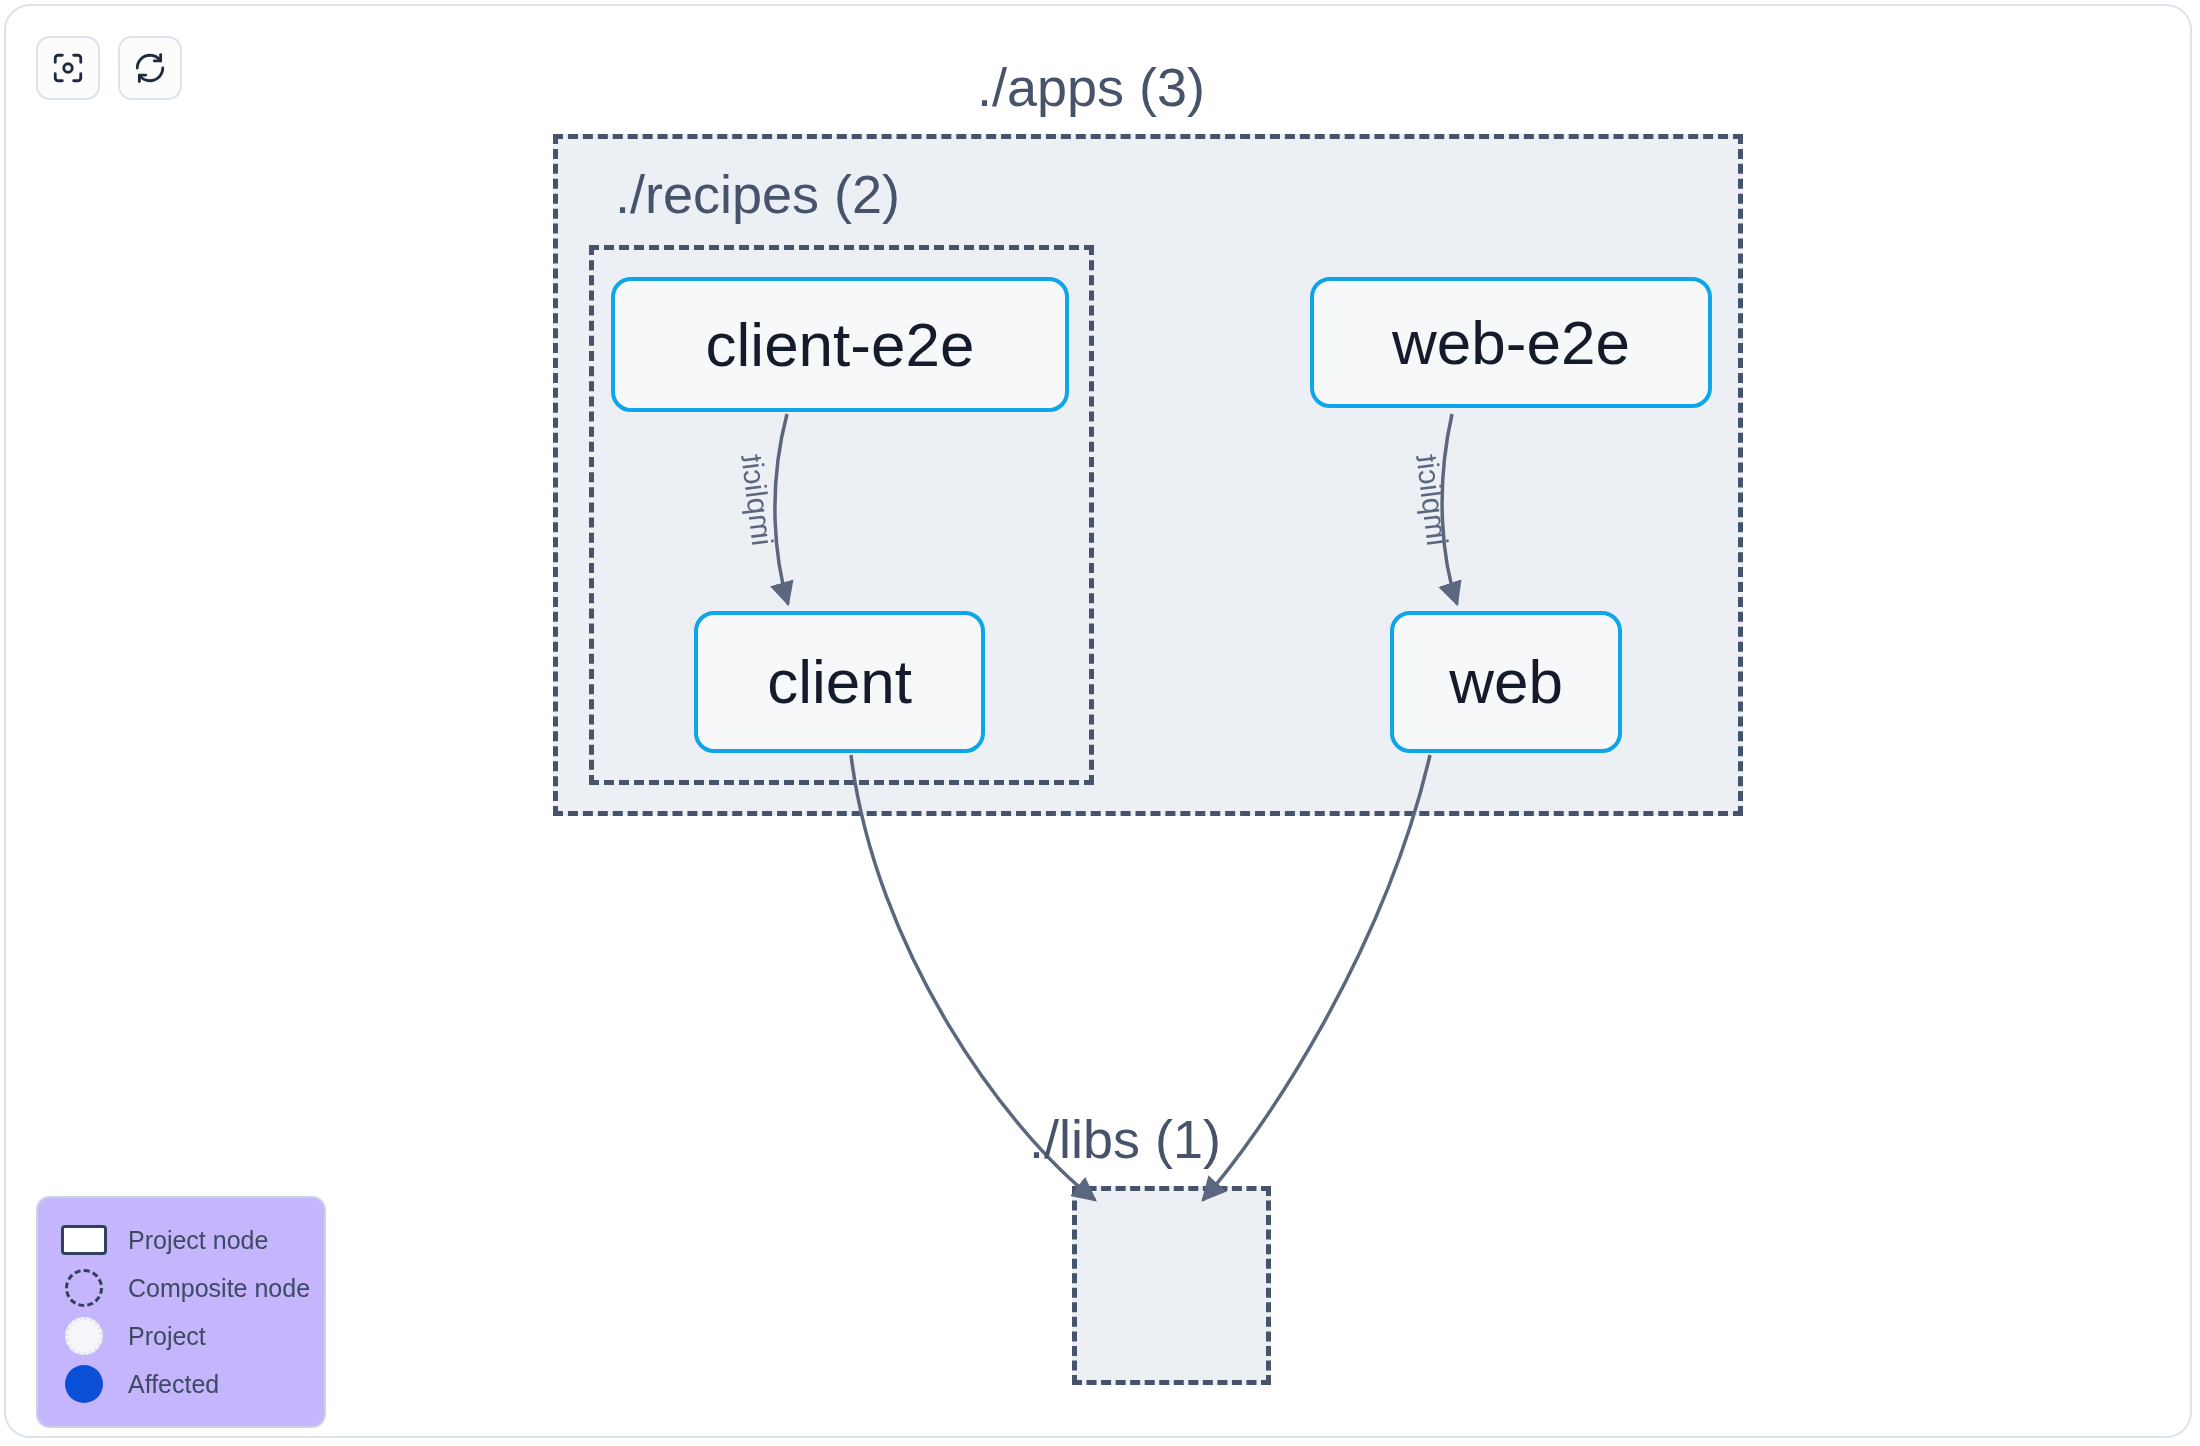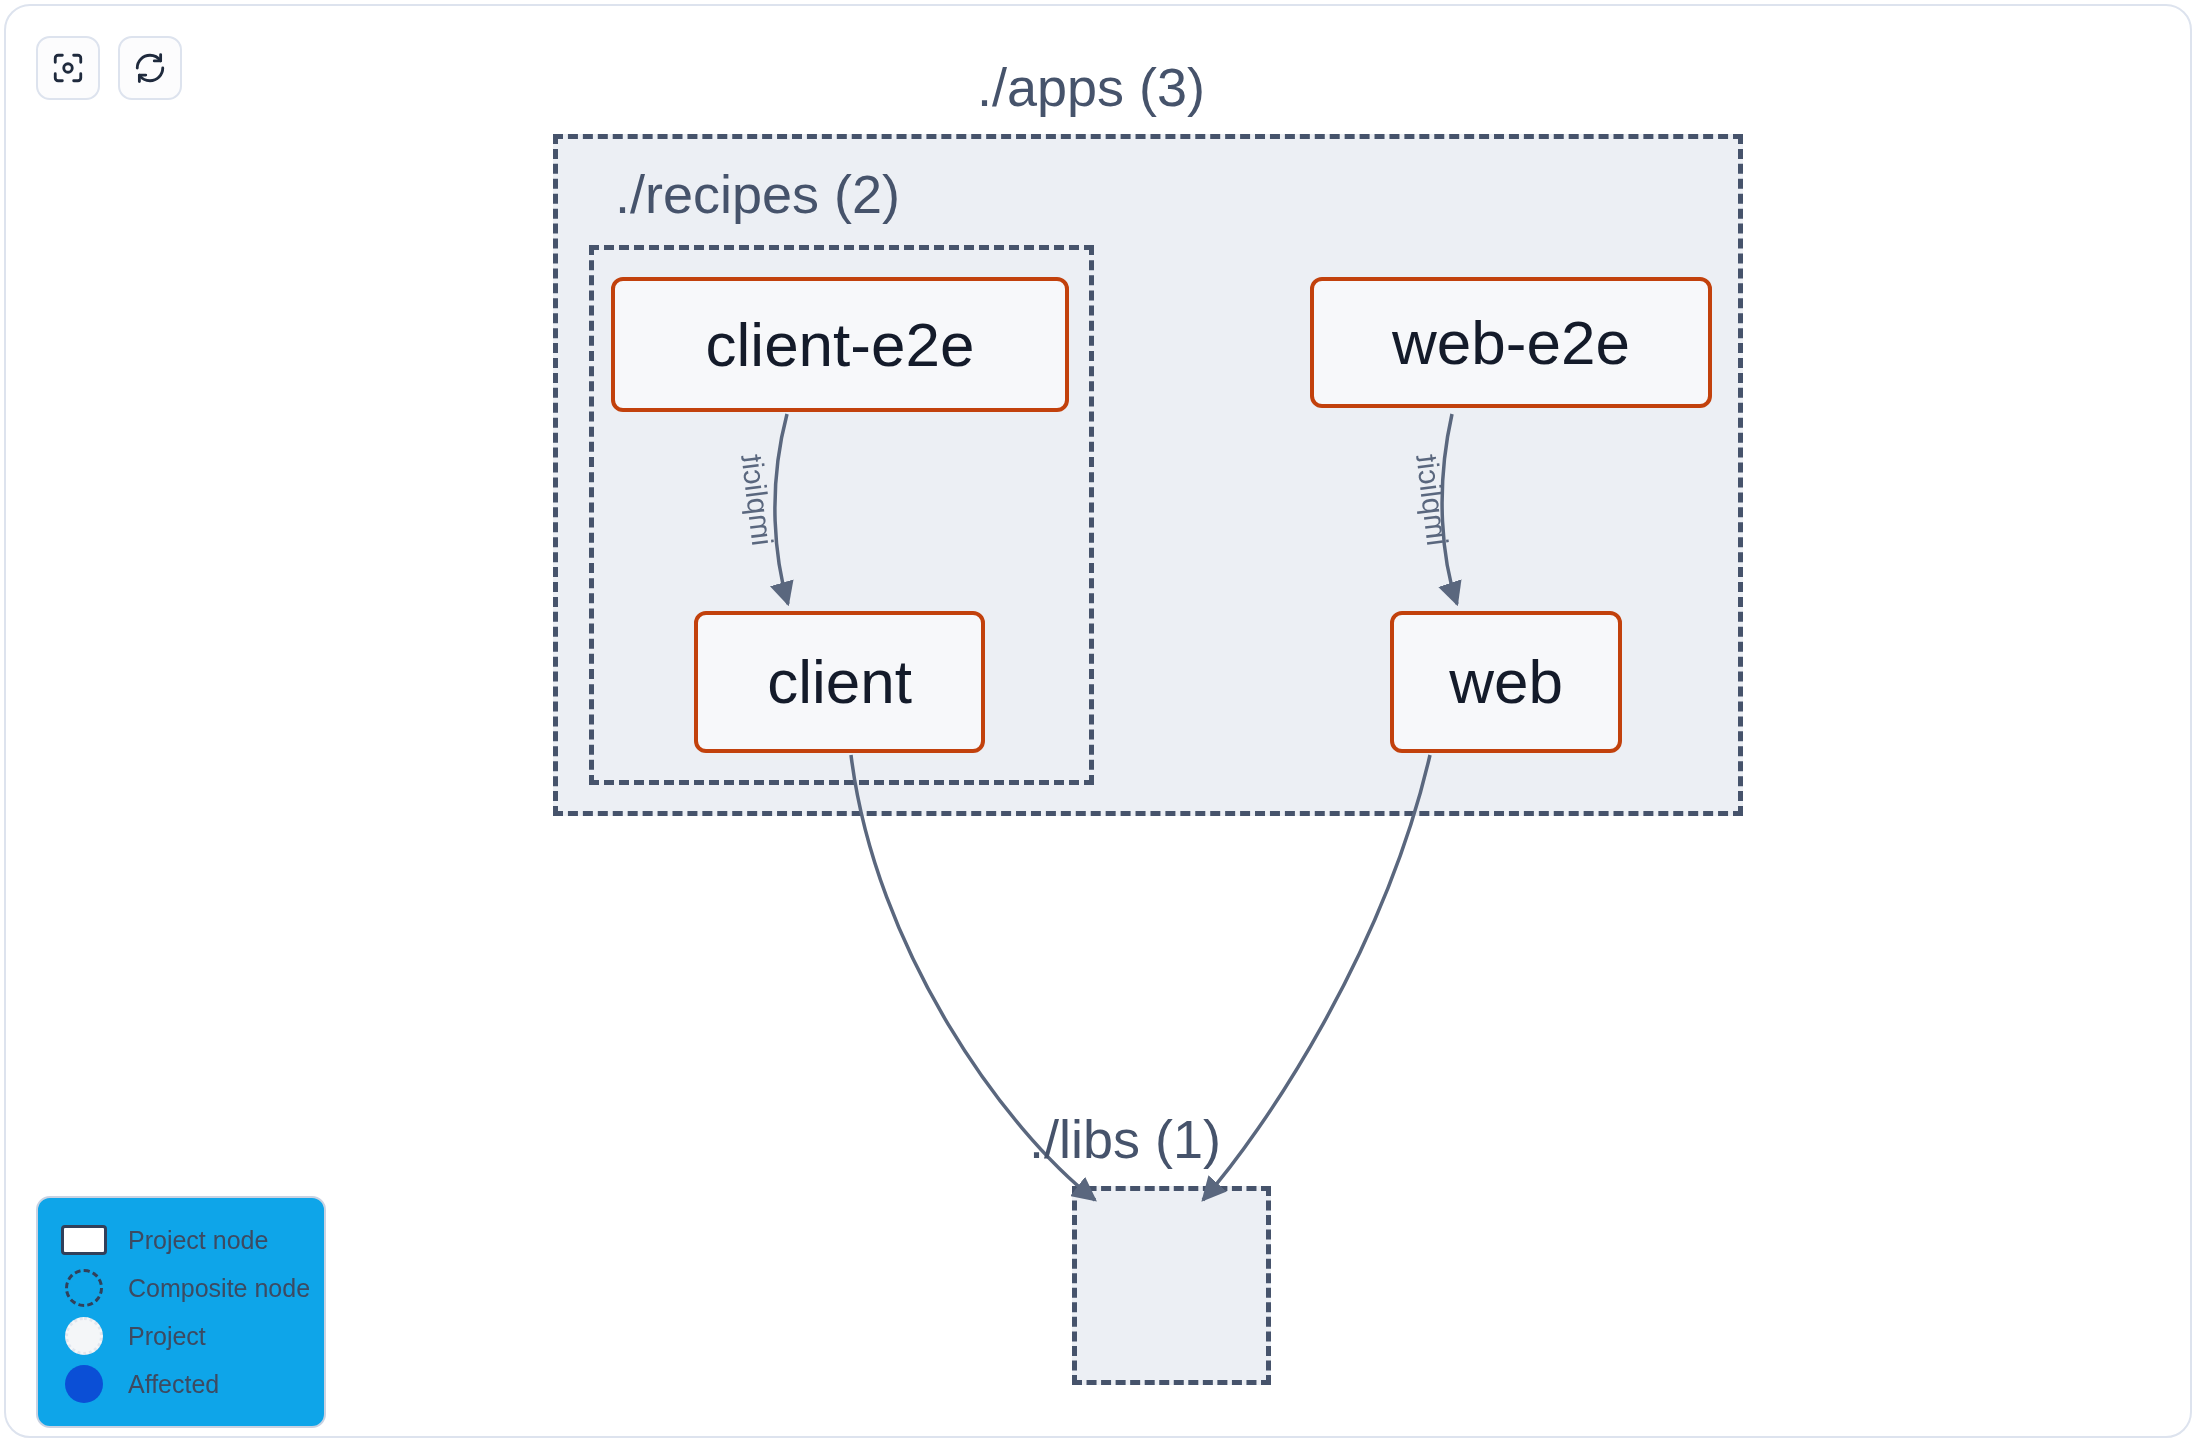--- a/index.html
+++ b/index.html
@@ -89,22 +89,22 @@
   #recipes-box   { left: 544px; top: 245px; width: 505px; height: 540px; }
   #recipes-label { left: 570px; top: 167px; }
 
   #libs-box   { left: 1027px; top: 1186px; width: 199px; height: 199px; }
   #libs-label { left: 984px; top: 1112px; text-align: center; }
 
   
   .node {
     position: absolute;
     background: #f7f8fa;
-    border: 4px solid #c2410c;
-    border-radius: 12px;
+    border: 4px solid #0ea5e9;
+    border-radius: 20px;
     box-sizing: border-box;
     display: flex;
     align-items: center;
     justify-content: center;
     color: #141b2a;
     font-size: 62px;
     line-height: 1;
     z-index: 25;
     cursor: pointer;
     white-space: nowrap;
@@ -135,21 +135,21 @@
   #edge-label-2 { left: 1341px; top: 485px; transform: rotate(-97deg) scale(1,-1); }
 
   
   .legend {
     position: absolute;
     left: 36px;
     top: 1196px;
     width: 290px;
     border: 2px solid #c9d2e2;
     border-radius: 14px;
-    background: #0ea5e9;
+    background: #c4b5fd;
     padding: 18px 20px;
     box-sizing: border-box;
     z-index: 50;
   }
   .legend-row {
     display: flex;
     align-items: center;
     height: 48px;
   }
   .legend-swatch {

